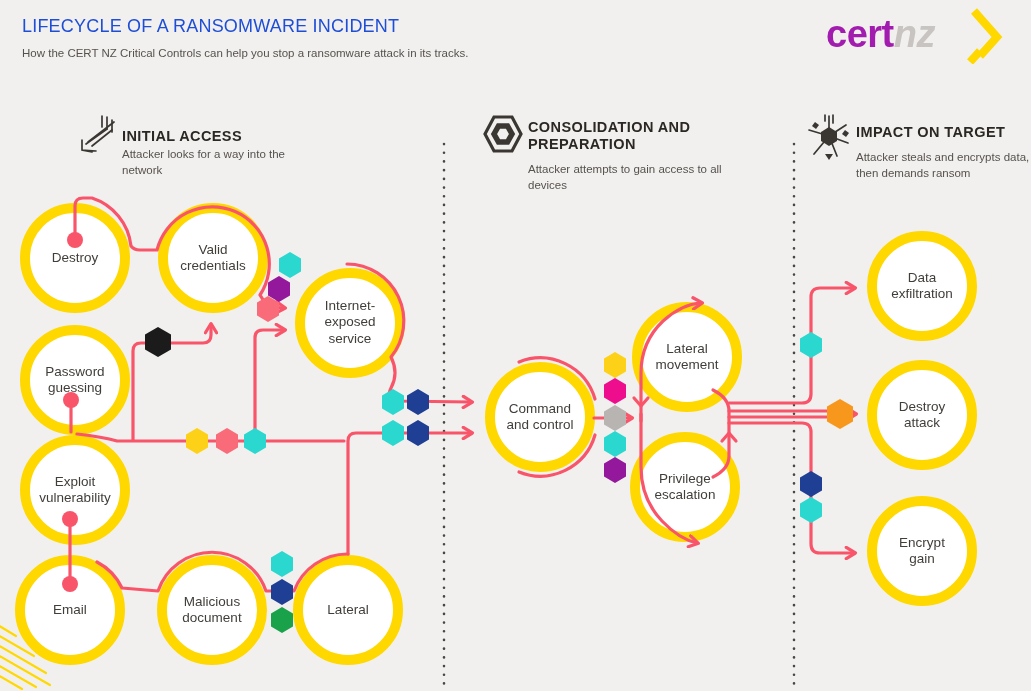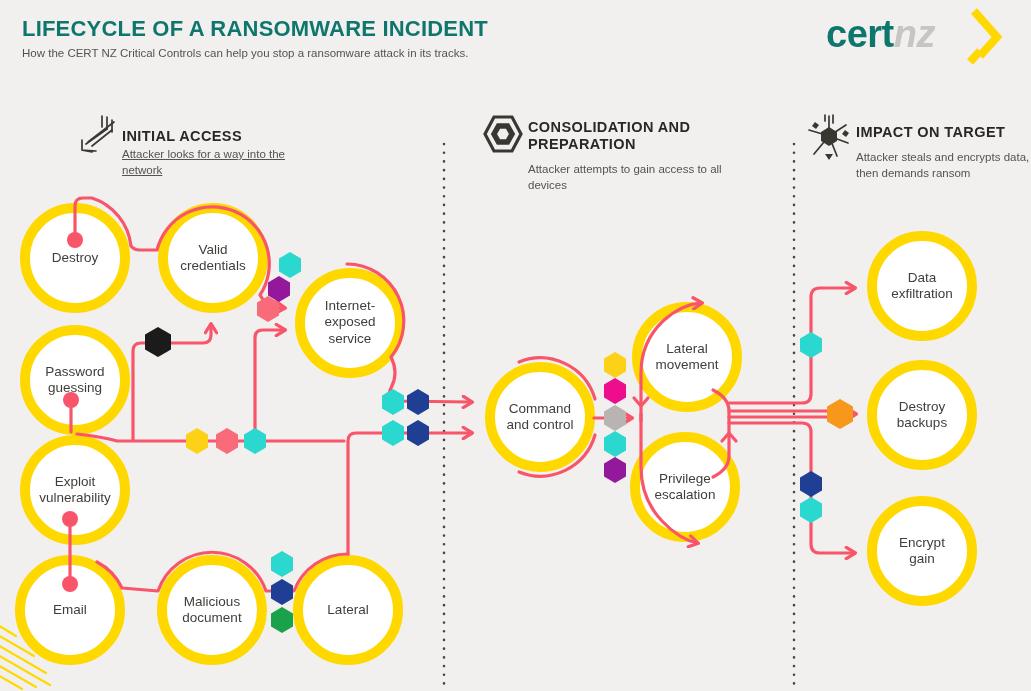--- a/index.html
+++ b/index.html
@@ -5,27 +5,27 @@
   html,body{margin:0;padding:0;}
   .stage{
     position:relative;
     width:1031px;height:691px;
     background:#f2f0ee;
     overflow:hidden;
     font-family:"Liberation Sans", sans-serif;
   }
   .abs{position:absolute;}
   .page-title{
-    font-size:22px;font-weight:700;color:#0f766e;letter-spacing:.2px;
+    font-size:18px;font-weight:400;color:#1d4ed8;letter-spacing:.2px;
   }
   .page-subtitle{
     font-size:11.5px;color:#56524e;
   }
   .logo-text{font-size:38px;font-weight:700;line-height:1;letter-spacing:-.5px;}
-  .logo-cert{color:#0f766e;}
+  .logo-cert{color:#a21caf;}
   .logo-nz{color:#c7c4c1;font-style:italic;}
   .section-title{
     font-size:14.5px;font-weight:800;color:#2b2824;letter-spacing:.4px;line-height:1.15;
   }
   .section-desc{
     font-size:11.5px;color:#56524e;line-height:1.35;
   }
   .diagram-svg{position:absolute;left:0;top:0;}
   .node-label{
     position:absolute;transform:translate(-50%,-50%);
@@ -167,21 +167,21 @@
     <path d="M 8 3 L 31 29 L 14 48" stroke="#ffd800" stroke-width="8" fill="none"></path>
     <path d="M 4 54 L 14 43" stroke="#ffd800" stroke-width="8" fill="none"></path>
   </svg>
 
   <svg class="abs" style="left:78px;top:114px;" width="40" height="42" viewBox="0 0 40 42">
     <path class="icon-stroke" d="M24 2 L24 13 M29 3 L29 15 M34 6 L34 18"></path>
     <path class="icon-stroke" d="M36 8 L10 28 M34 16 L14 32 M29 15 L8 30"></path>
     <path class="icon-stroke" d="M4 26 L4 36 L14 38 M4 36 L18 37"></path>
   </svg>
   <div class="abs section-title" style="left:122px;top:128px;">INITIAL ACCESS</div>
-  <div class="abs section-desc" style="left:122px;top:147px;width:172px;text-decoration:underline;">Attacker looks for a way into the network</div>
+  <div class="abs section-desc" style="left:122px;top:147px;width:172px;">Attacker looks for a way into the network</div>
 
   <svg class="abs" style="left:483px;top:112px;" width="40" height="44" viewBox="0 0 40 44">
     <polygon points="2,22 11,5 29,5 38,22 29,39 11,39" fill="none" stroke="#3a3733" stroke-width="3.2"></polygon>
     <polygon points="11,22 15.5,14 24.5,14 29,22 24.5,30 15.5,30" fill="none" stroke="#3a3733" stroke-width="5.5"></polygon>
   </svg>
   <div class="abs section-title" style="left:528px;top:119px;width:168px;">CONSOLIDATION AND PREPARATION</div>
   <div class="abs section-desc" style="left:528px;top:162px;width:218px;">Attacker attempts to gain access to all devices</div>
 
   <svg class="abs" style="left:806px;top:112px;" width="46" height="48" viewBox="0 0 46 48">
     <path class="icon-stroke" d="M23 24 L23 4 M23 24 L40 13 M23 24 L42 31 M23 24 L31 44 M23 24 L8 42 M23 24 L3 18"></path>
@@ -199,16 +199,16 @@
   <div class="node-label" style="left:75px;top:380px;width:90px;">Password guessing</div>
   <div class="node-label" style="left:350px;top:323px;width:80px;">Internet-exposed service</div>
   <div class="node-label" style="left:75px;top:490px;width:92px;">Exploit vulnerability</div>
   <div class="node-label" style="left:70px;top:610px;width:90px;">Email</div>
   <div class="node-label" style="left:212px;top:610px;width:90px;">Malicious document</div>
   <div class="node-label" style="left:348px;top:610px;width:90px;">Lateral</div>
   <div class="node-label" style="left:540px;top:417px;width:76px;">Command and control</div>
   <div class="node-label" style="left:687px;top:357px;width:82px;">Lateral movement</div>
   <div class="node-label" style="left:685px;top:487px;width:84px;">Privilege escalation</div>
   <div class="node-label" style="left:922px;top:286px;width:86px;">Data exfiltration</div>
-  <div class="node-label" style="left:922px;top:415px;width:74px;">Destroy backups</div>
+  <div class="node-label" style="left:922px;top:415px;width:74px;">Destroy attack</div>
   <div class="node-label" style="left:922px;top:551px;width:66px;">Encrypt gain</div>
 
 </div>
 
 </body></html>

